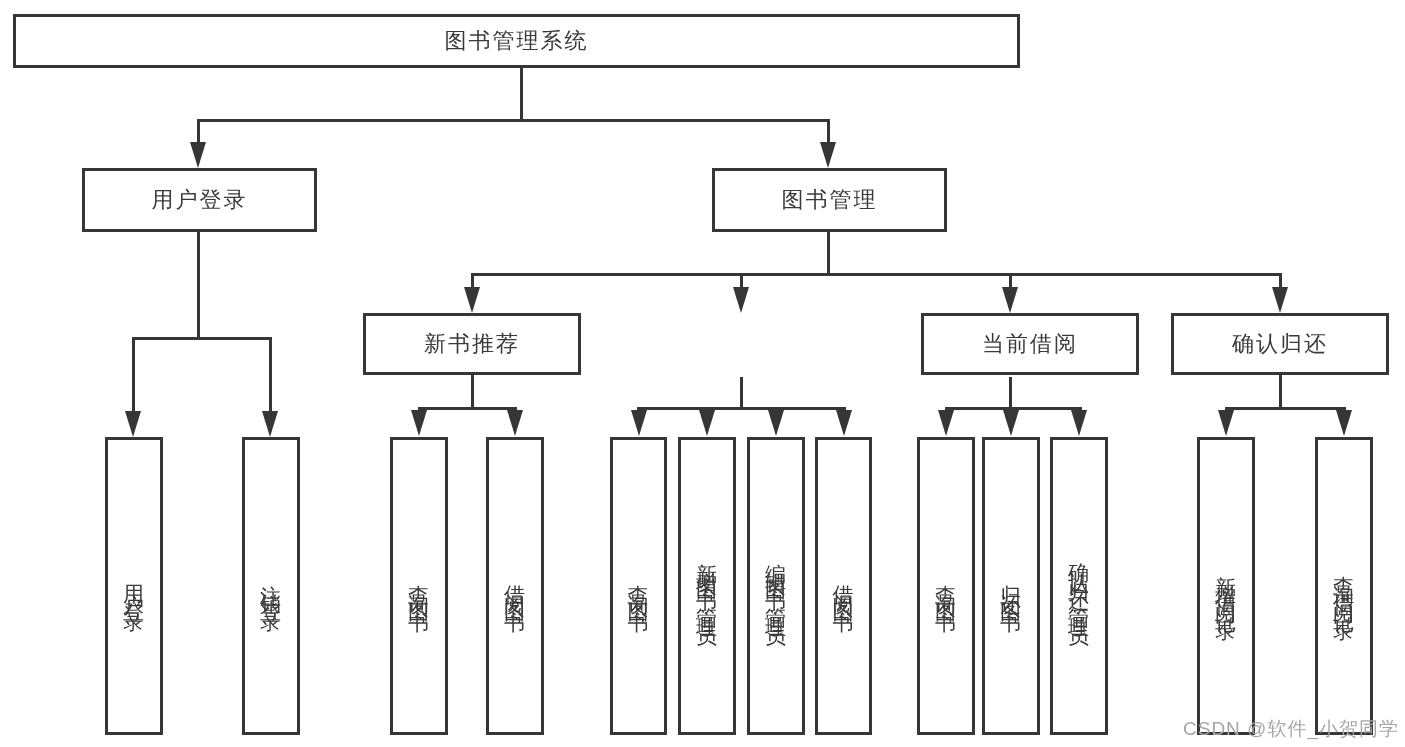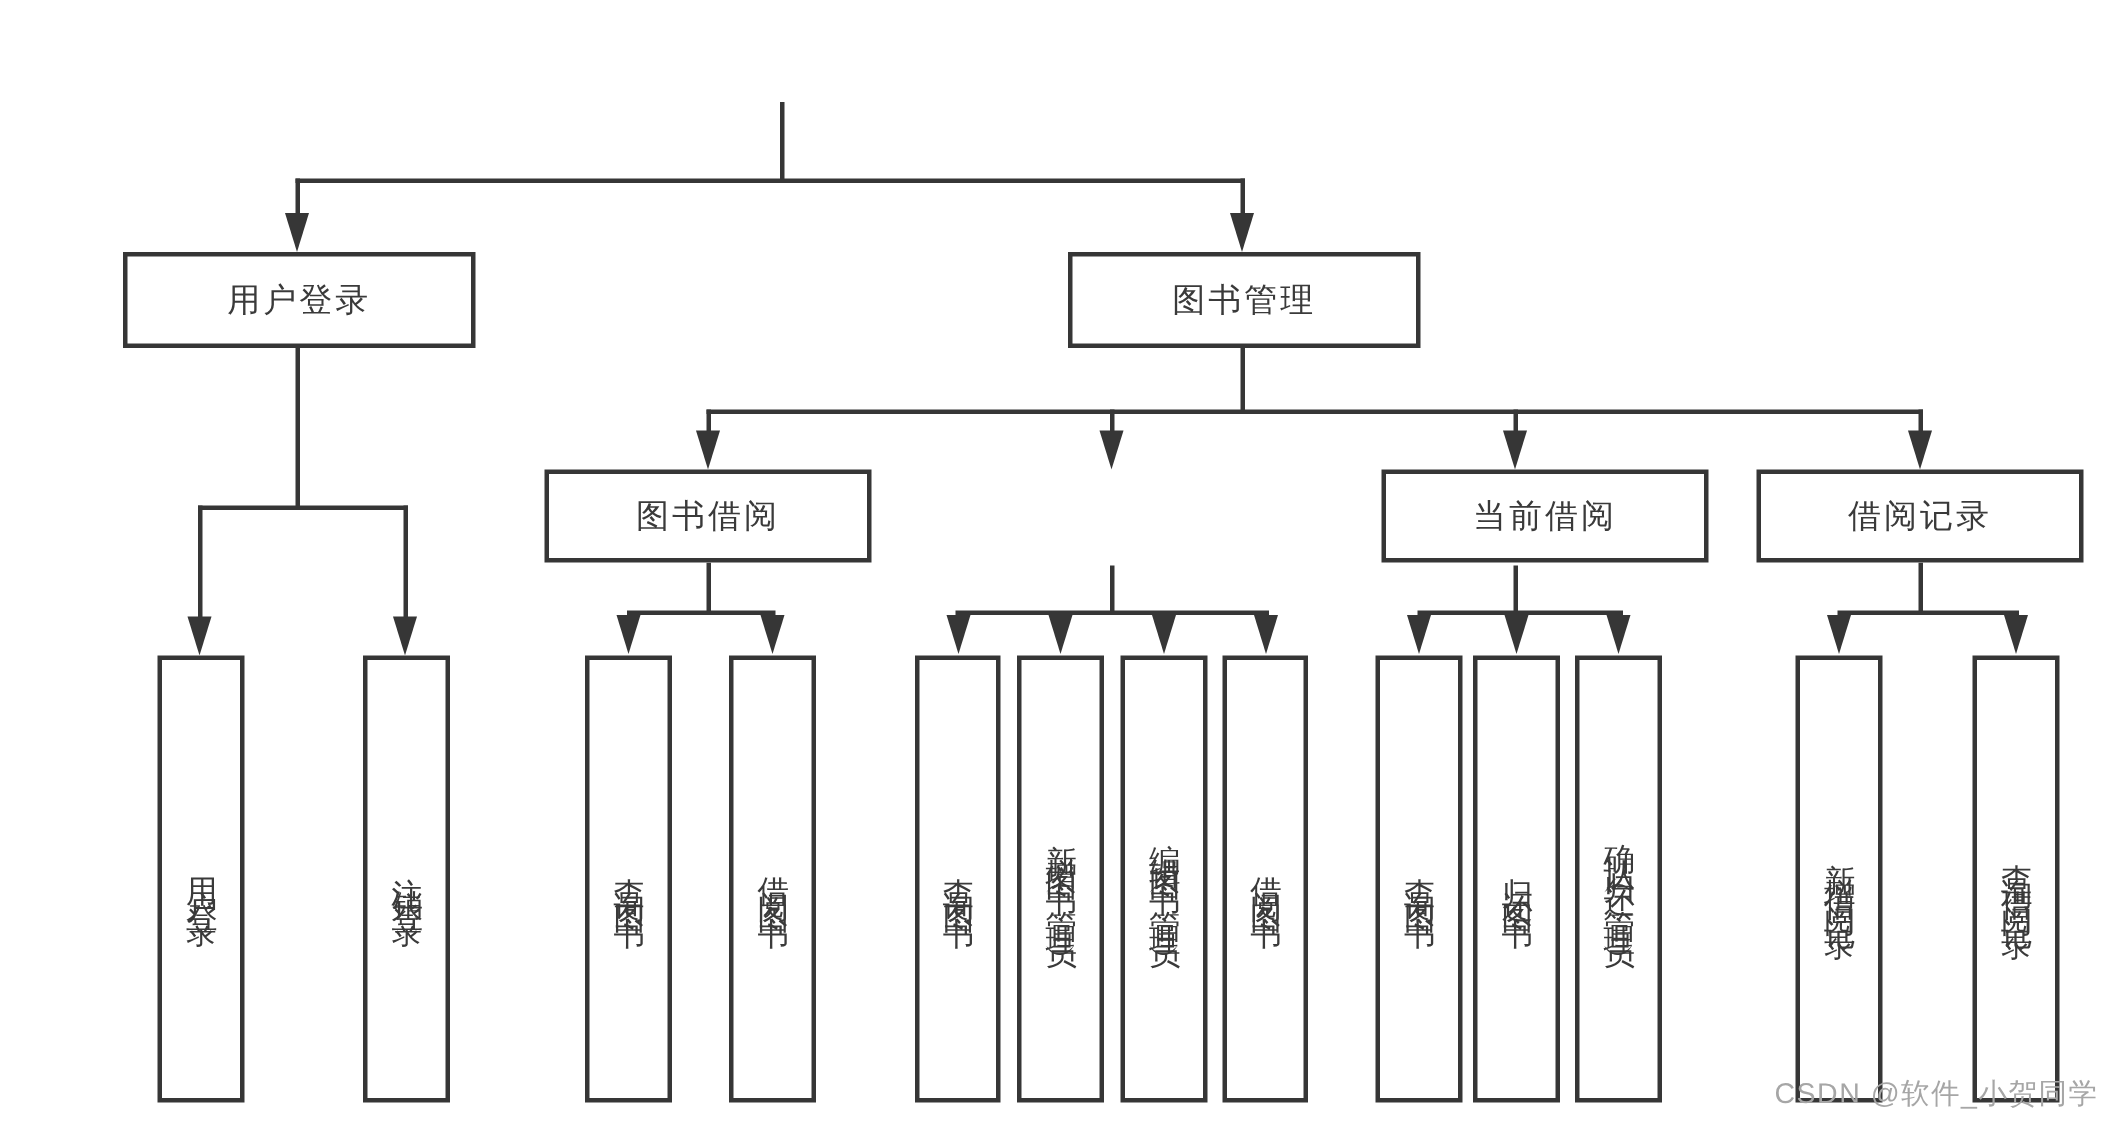--- a/index.html
+++ b/index.html
@@ -79,27 +79,28 @@
   <div class="hl" style="left:945px;top:407px;width:137px;"></div>
   <div class="ar" style="left:938px;top:410px;"></div>
   <div class="ar" style="left:1003px;top:410px;"></div>
   <div class="ar" style="left:1071px;top:410px;"></div>
 
   <div class="vl" style="left:1279px;top:375px;height:35px;"></div>
   <div class="hl" style="left:1225px;top:407px;width:121px;"></div>
   <div class="ar" style="left:1218px;top:410px;"></div>
   <div class="ar" style="left:1336px;top:410px;"></div>
 
+  <div class="node" style="left:13px;top:14px;width:1007px;height:54px;">图书管理系统</div>
 
   <div class="node" style="left:82px;top:168px;width:235px;height:64px;">用户登录</div>
   <div class="node" style="left:712px;top:168px;width:235px;height:64px;text-align:right;">图书管理</div>
 
-  <div class="node" style="left:363px;top:313px;width:218px;height:62px;">图书借阅</div>
+  <div class="node" style="left:363px;top:313px;width:218px;height:62px;">新书推荐</div>
   <div class="node" style="left:901px;top:313px;width:218px;height:62px;margin-left:20px;">当前借阅</div>
-  <div class="node" style="left:1171px;top:313px;width:218px;height:62px;">借阅记录</div>
+  <div class="node" style="left:1171px;top:313px;width:218px;height:62px;">确认归还</div>
 
   <div class="node leaf" style="left:105px;top:437px;width:58px;height:298px;">
     <span class="vtext">用户登录</span>
   </div>
   <div class="node leaf" style="left:242px;top:437px;width:58px;height:298px;">
     <span class="vtext">注销登录</span>
   </div>
 
   <div class="node leaf" style="left:390px;top:437px;width:58px;height:298px;">
     <span class="vtext">查询图书</span>

